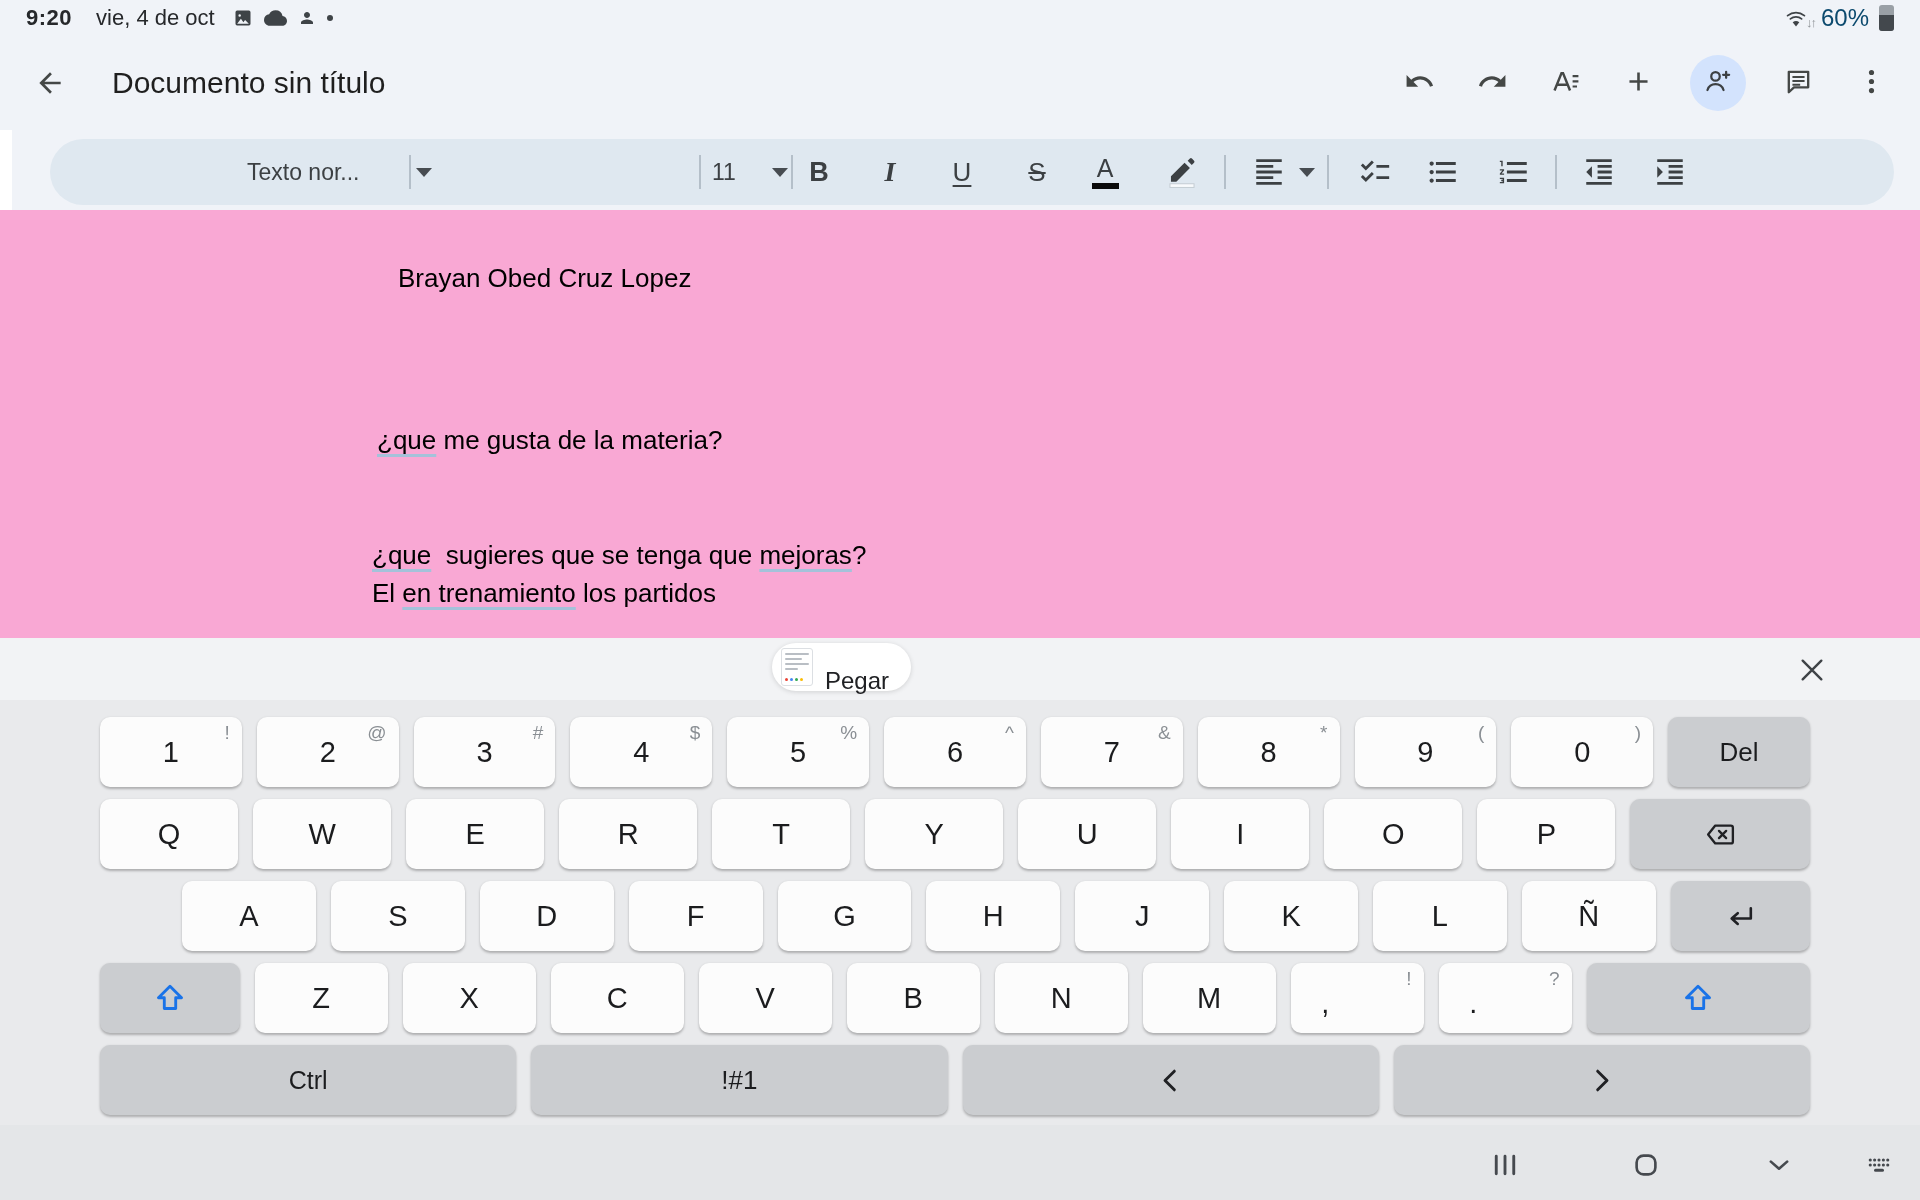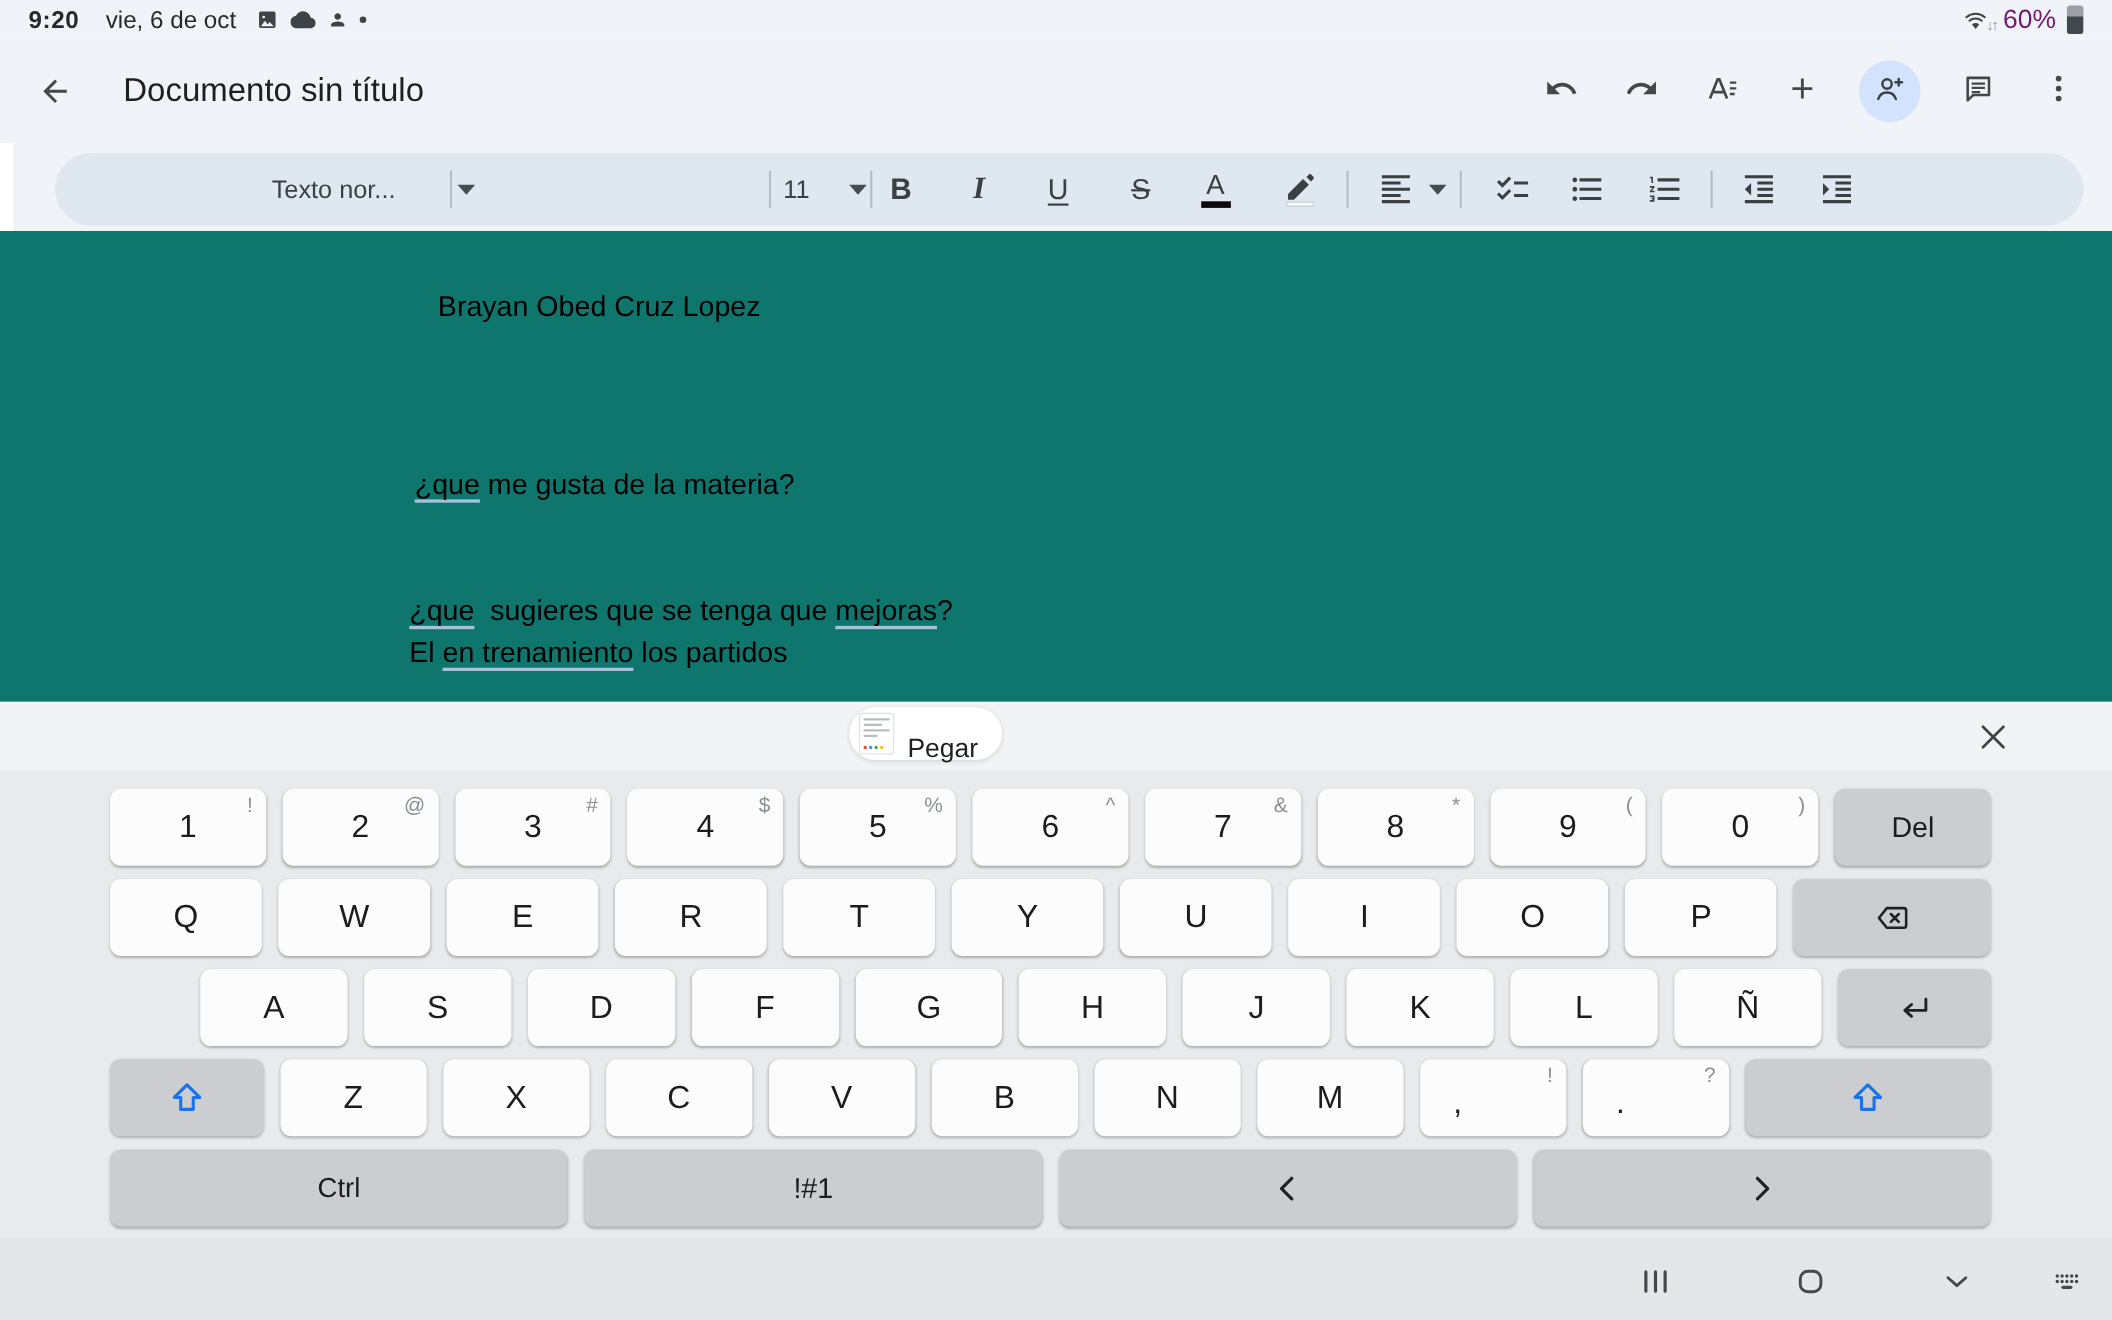--- a/index.html
+++ b/index.html
@@ -55,21 +55,21 @@
   .fmt-i { font-size:28px; font-style:italic; font-family:"Liberation Serif","DejaVu Serif",serif; font-weight:600; }
   .fmt-u { font-size:26px; text-decoration:underline; text-underline-offset:4px; }
   .fmt-s { font-size:26px; text-decoration:line-through; }
   .fmt-a { display:flex; flex-direction:column; align-items:center; justify-content:center; }
   .fmt-a .a { font-size:25px; font-weight:500; line-height:26px; }
   .fmt-a .bar { width:27px; height:6px; background:#0b0b0b; margin-top:2px; }
   #align-btn { display:flex; align-items:center; gap:13px; justify-content:flex-start; cursor:pointer; color:#3c4043;}
   #align-btn svg { width:34px; height:34px; }
 
   
-  #doc-area { position:absolute; top:210px; left:0; width:1920px; height:428px; background:#0f766e; }
+  #doc-area { position:absolute; top:210px; left:0; width:1920px; height:428px; background:#f9a8d4; }
   .doc-line { position:absolute; font-size:26px; line-height:32px; color:#000;
     white-space:pre; }
   .spellcheck { text-decoration:underline;
     text-decoration-color:var(--spellcheck-underline,#a4c2da);
     text-decoration-thickness:2.5px; text-underline-offset:5px; }
 
   
   #clip-strip { position:absolute; top:638px; left:0; width:1920px; height:62px;
     background:var(--strip-bg,#f2f3f5); }
   #paste-chip { position:absolute; left:772px; top:5px; height:48px; border-radius:24px;
@@ -108,21 +108,21 @@
     background:var(--navbar-bg,#e4e6e8); }
   .nav-btn { position:absolute; top:22px; width:36px; height:36px; color:#45494e;
     display:flex; align-items:center; justify-content:center; cursor:pointer; }
   .nav-btn svg { width:30px; height:30px; }
 </style>
 </head>
 <body>
 
 <div id="status-bar">
   <span id="status-time">9:20</span>
-  <span id="status-date">vie, 6 de oct</span>
+  <span id="status-date">vie, 4 de oct</span>
   <span class="st-icons">
     <span style="width:20px;height:20px">
         <svg viewBox="0 0 24 24" width="100%" height="100%">
           <path fill="currentColor" d="M19 3H5a2 2 0 0 0-2 2v14a2 2 0 0 0 2 2h14a2 2 0 0 0 2-2V5a2 2 0 0 0-2-2zM9.5 9A1.5 1.5 0 1 1 8 7.5 1.5 1.5 0 0 1 9.5 9zM5 19l4.5-6 3 4 2-2.5L19 19z"></path>
         </svg>
       </span>
     <span style="width:23px;height:20px">
         <svg viewBox="0 0 24 20" width="100%" height="100%">
           <path fill="currentColor" d="M19.35 8.04A7.49 7.49 0 0 0 12 2C9.11 2 6.6 3.64 5.35 6.04A5.99 5.99 0 0 0 0 12c0 3.31 2.69 6 6 6h13c2.76 0 5-2.24 5-5 0-2.64-2.05-4.78-4.65-4.96z"></path>
         </svg>
@@ -135,21 +135,21 @@
     <span class="st-dot"></span>
   </span>
   <span id="status-right">
     <span id="wifi-wrap">
       <span style="width:26px;height:24px"><svg viewBox="0 0 24 24" width="100%" height="100%">
             <path fill="currentColor" d="M12 20.4l3.3-4.1a5.3 5.3 0 0 0-6.6 0L12 20.4z"></path>
             <path fill="none" stroke="currentColor" stroke-width="1.8" stroke-linecap="round" d="M3.6 9.6C6 7.7 8.9 6.6 12 6.6s6 1.1 8.4 3M6.4 12.9c1.6-1.3 3.5-2 5.6-2s4 .7 5.6 2"></path>
           </svg></span>
       <span id="updown">↓↑</span>
     </span>
-    <span style="font-size:24px;color:#701a75">60%</span>
+    <span style="font-size:24px;color:#0c4a6e">60%</span>
     <span id="battery">
         <span class="fill"></span>
       </span>
   </span>
 </div>
 
 <div id="app-header">
   <div id="back-btn">
     <span style="width:32px;height:32px"><svg viewBox="0 0 24 24" width="100%" height="100%">
           <path fill="currentColor" d="M20 11H7.83l5.59-5.59L12 4l-8 8 8 8 1.41-1.41L7.83 13H20v-2z"></path>

